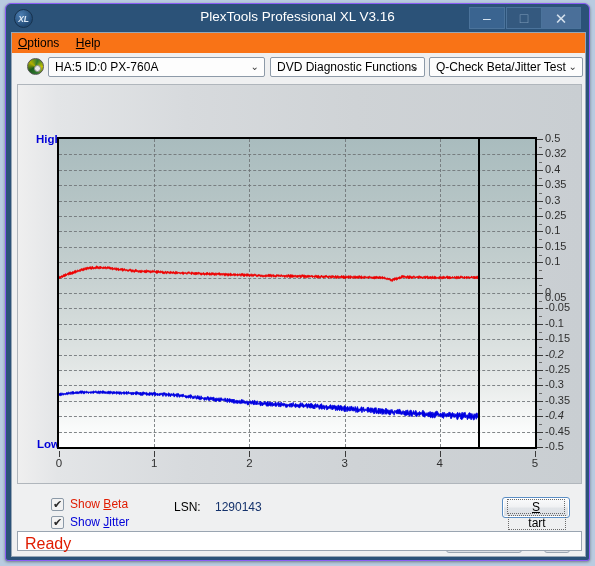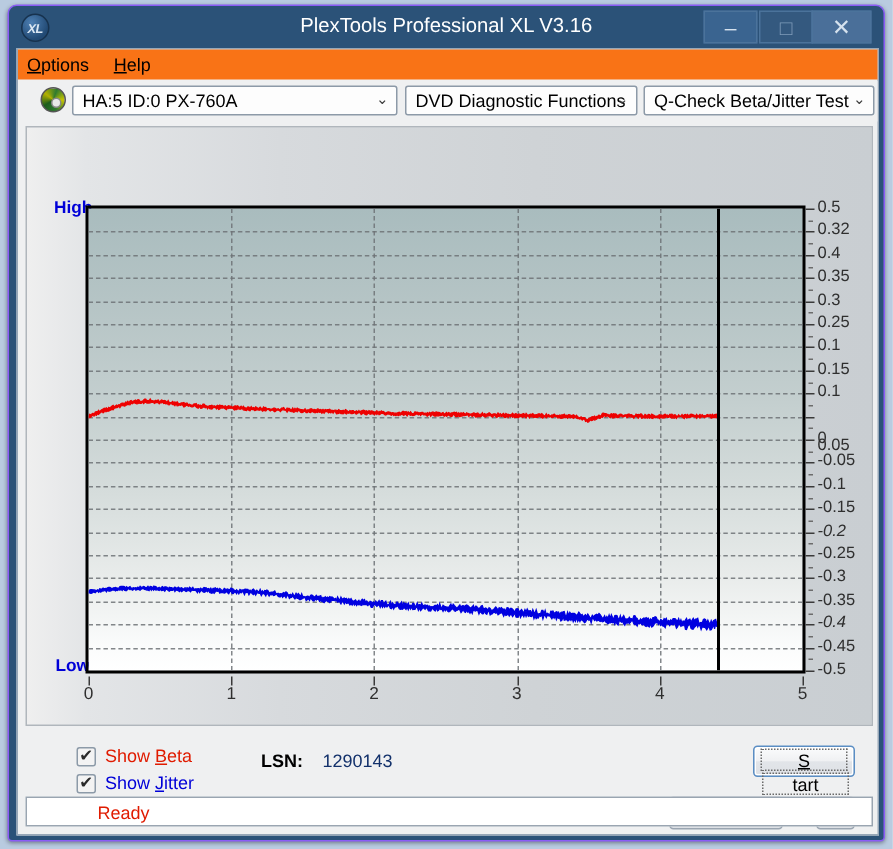--- a/index.html
+++ b/index.html
@@ -188,21 +188,21 @@
     font-size: 11px; line-height: 11px; text-align: center;
   }
   .chk-label {
     position: absolute; left: 19px; top: 0;
     font-size: 12px; white-space: nowrap;
   }
   #chk-beta-label  { color: #e01b00; }
   #chk-jitter-label{ color: #0000d8; }
   #lsn-label {
     position: absolute; left: 157px; top: 13px;
-    font-size: 12px; color: #000; font-weight: bold;
+    font-size: 12px; color: #000;
   }
   #lsn-value {
     position: absolute; left: 198px; top: 13px;
     font-size: 12px; color: #13316b;
   }
   .btn {
     position: absolute;
     background: linear-gradient(to bottom,#fbfcfd 0%,#f0f1f3 48%,#e2e5e9 52%,#dde0e5 100%);
     border: 1px solid #9aa5b1;
     border-radius: 3px;
@@ -236,21 +236,21 @@
   }
   
   #status-bar {
     position: absolute; left: 5px; bottom: 5px;
     width: 565px; height: 20px;
     background: #ffffff;
     border: 1px solid #9aa5b1;
   }
   #status-text {
     position: absolute; left: 7px; top: 3px;
-    font-size: 12px; color: #e01b00; margin-left: 40px;
+    font-size: 16px; color: #e01b00;
   }
 </style>
 </head>
 <body>
 
 <div id="window-frame">
 
   <div id="title-bar">
     <div id="title-icon">XL</div>
     <div id="title-text">PlexTools Professional XL V3.16</div>

